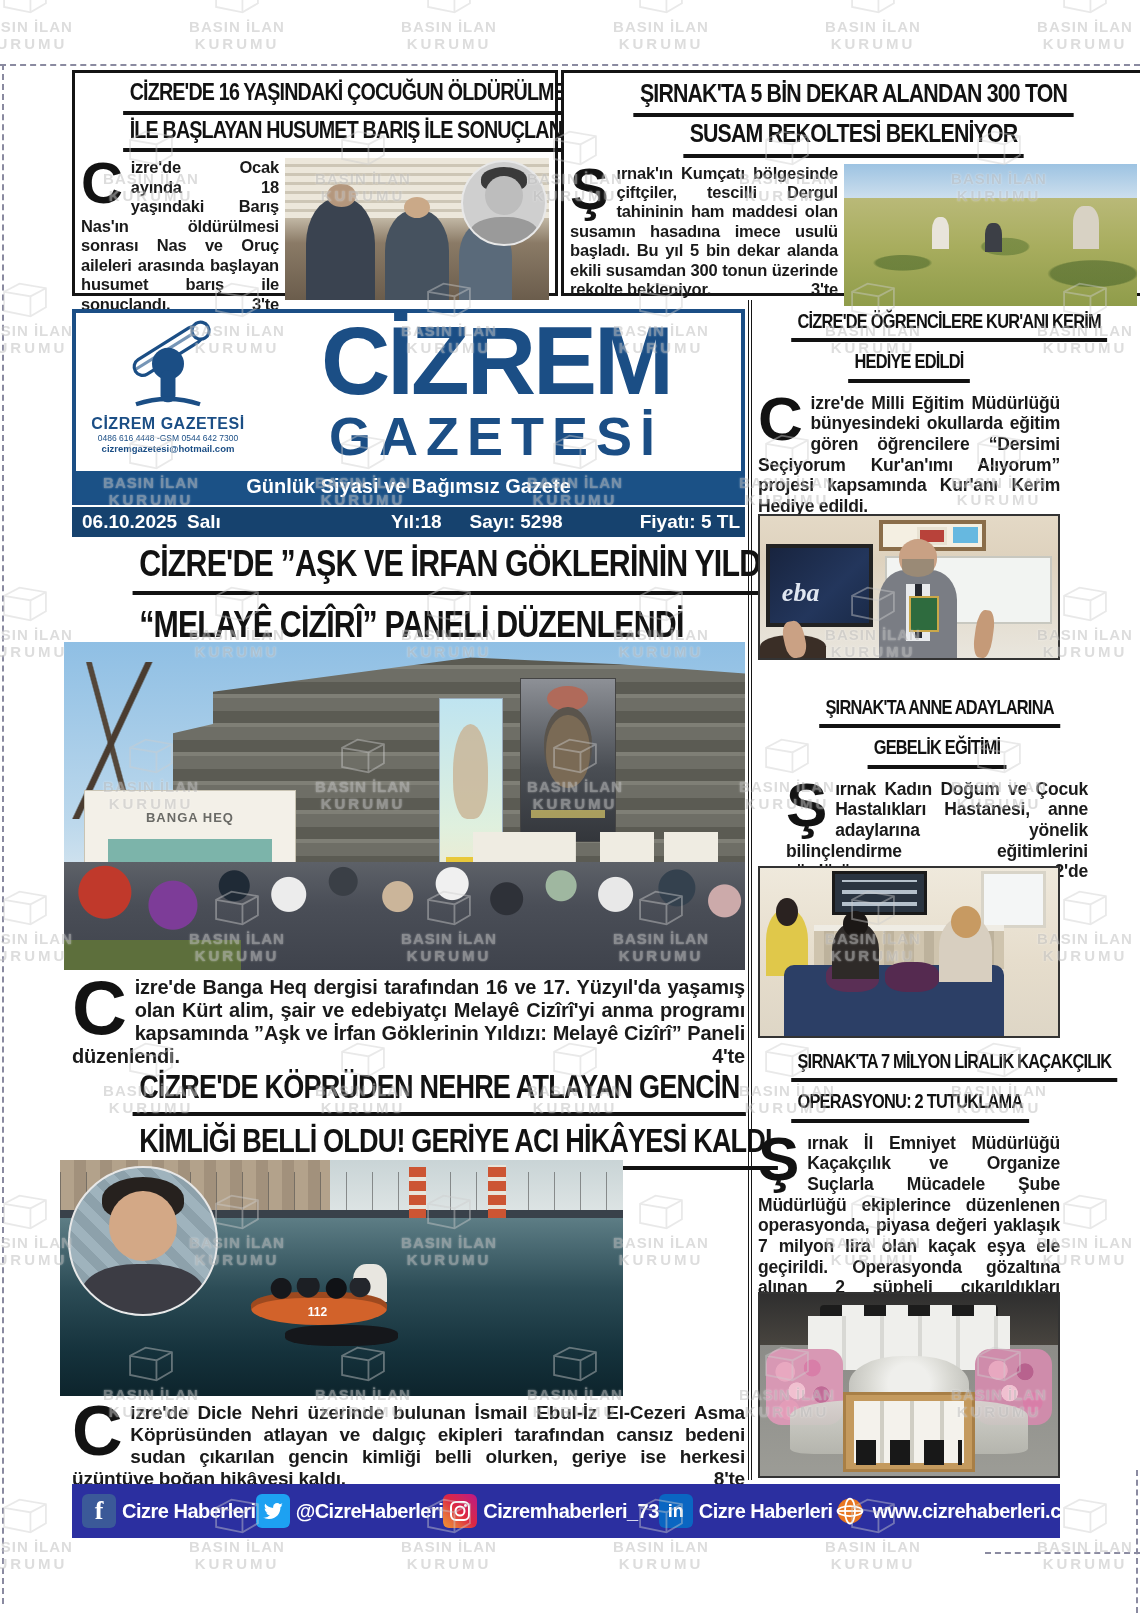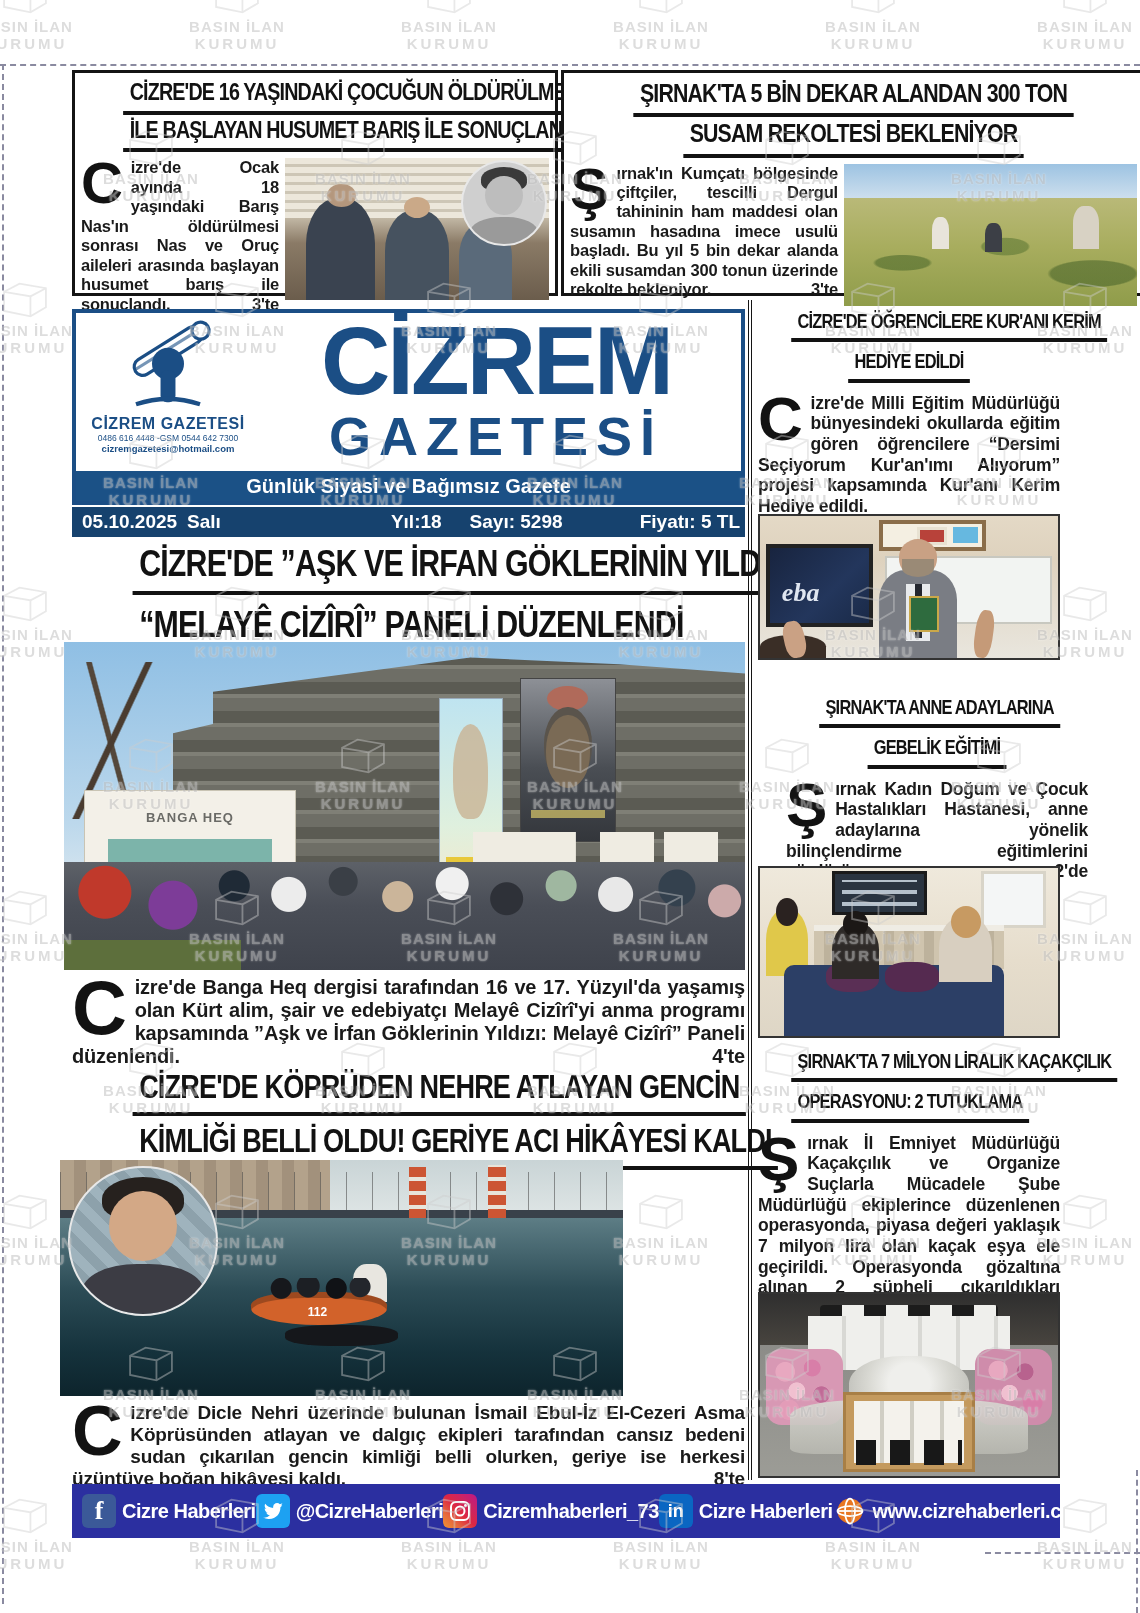--- a/index.html
+++ b/index.html
@@ -324,21 +324,21 @@
       <div class="mh-logo-name">CİZREM GAZETESİ</div>
       <div class="mh-logo-phone">0486 616 4448 -GSM 0544 642 7300</div>
       <div class="mh-logo-mail">cizremgazetesi@hotmail.com</div>
     </div>
     <div class="mh-title">CİZREM</div>
     <div class="mh-sub">GAZETESİ</div>
     <div class="mh-tagbar">Günlük Siyasi ve Bağımsız Gazete</div>
   </div>
 
   <div class="datebar">
-    <span style="margin-left:10px;">05.10.2025</span>
+    <span style="margin-left:10px;">06.10.2025</span>
     <span style="margin-left:10px;">Salı</span>
     <span style="margin-left:170px;">Yıl:18</span>
     <span style="margin-left:28px;">Sayı: 5298</span>
     <span style="margin-left:auto; margin-right:5px;">Fiyatı: 5 TL</span>
   </div>
 
   <div class="abs" style="left:72px; top:540px; width:673px; z-index:2;">
     <div class="hl hl-36"><span class="u">CİZRE'DE ”AŞK VE İRFAN GÖKLERİNİN YILDIZI:</span></div>
     <div class="hl hl-36" style="margin-top:6px;"><span class="u">“MELAYÊ CİZÎRÎ” PANELİ DÜZENLENDİ</span></div>
   </div>

